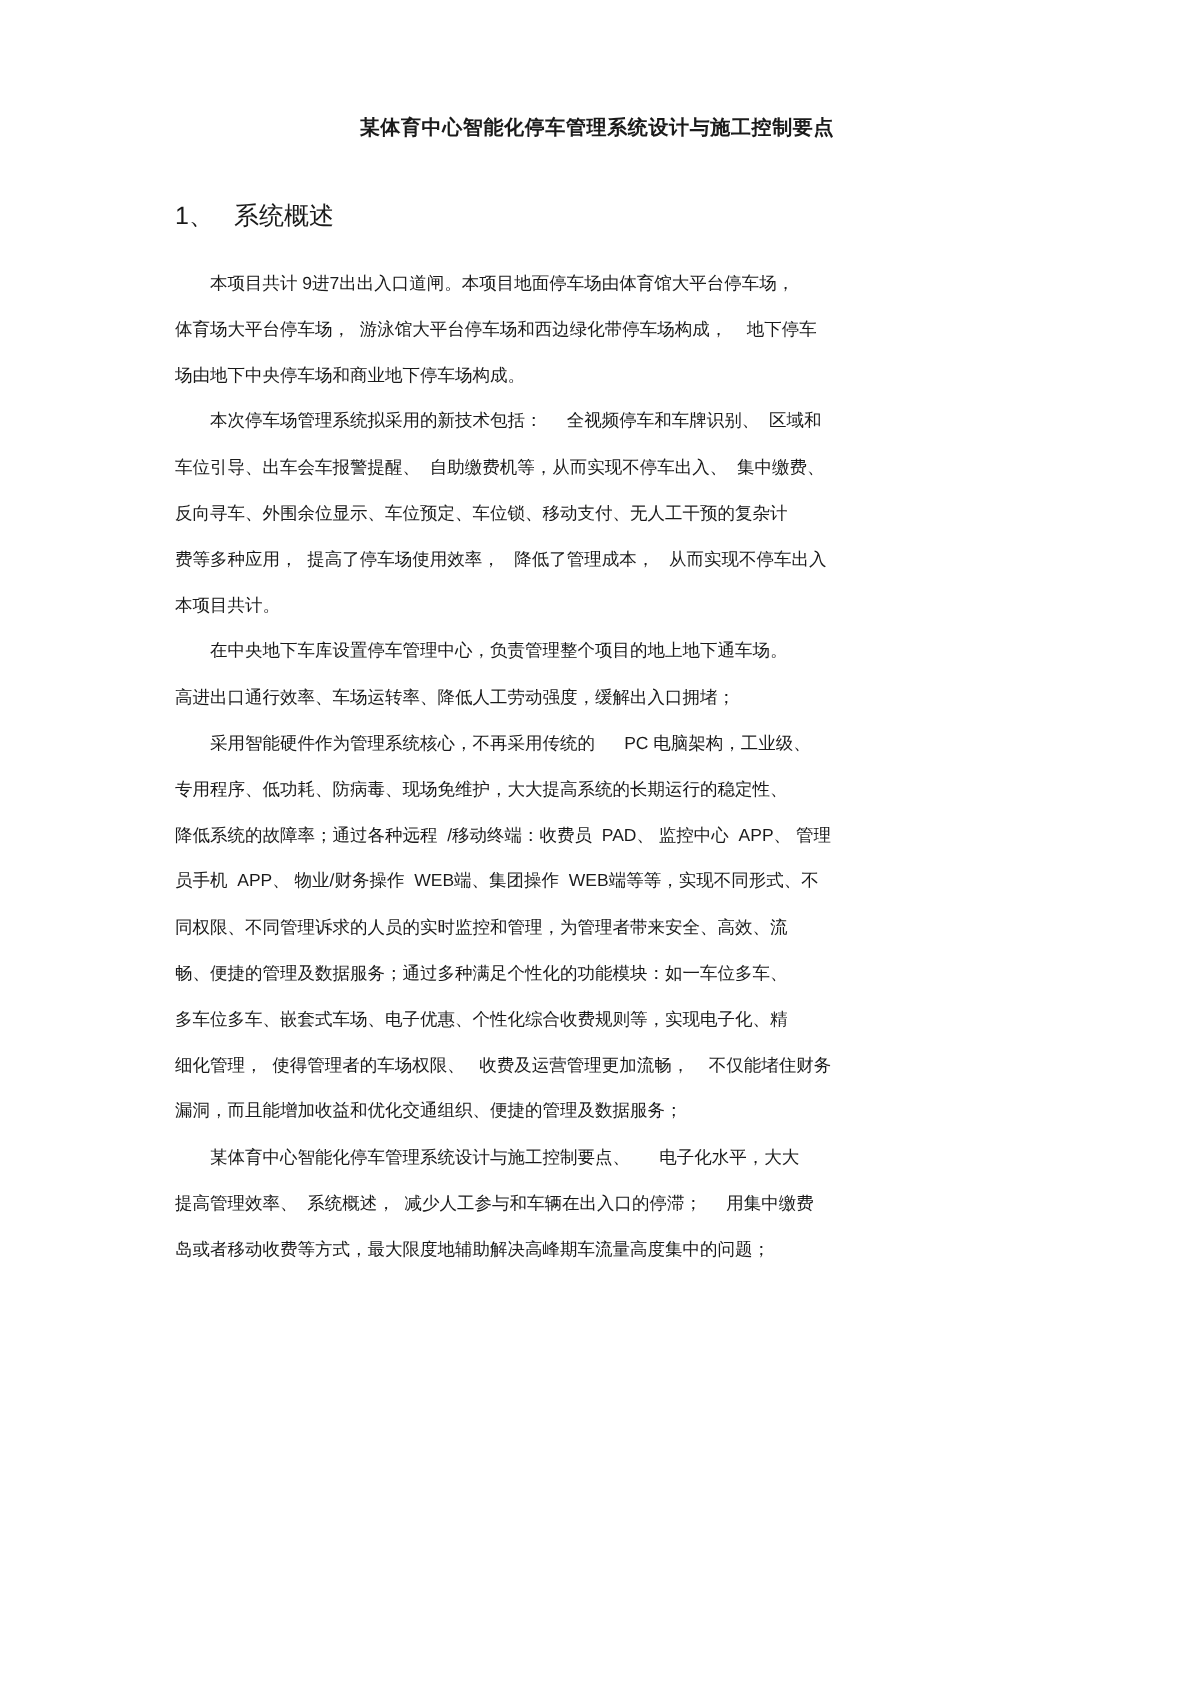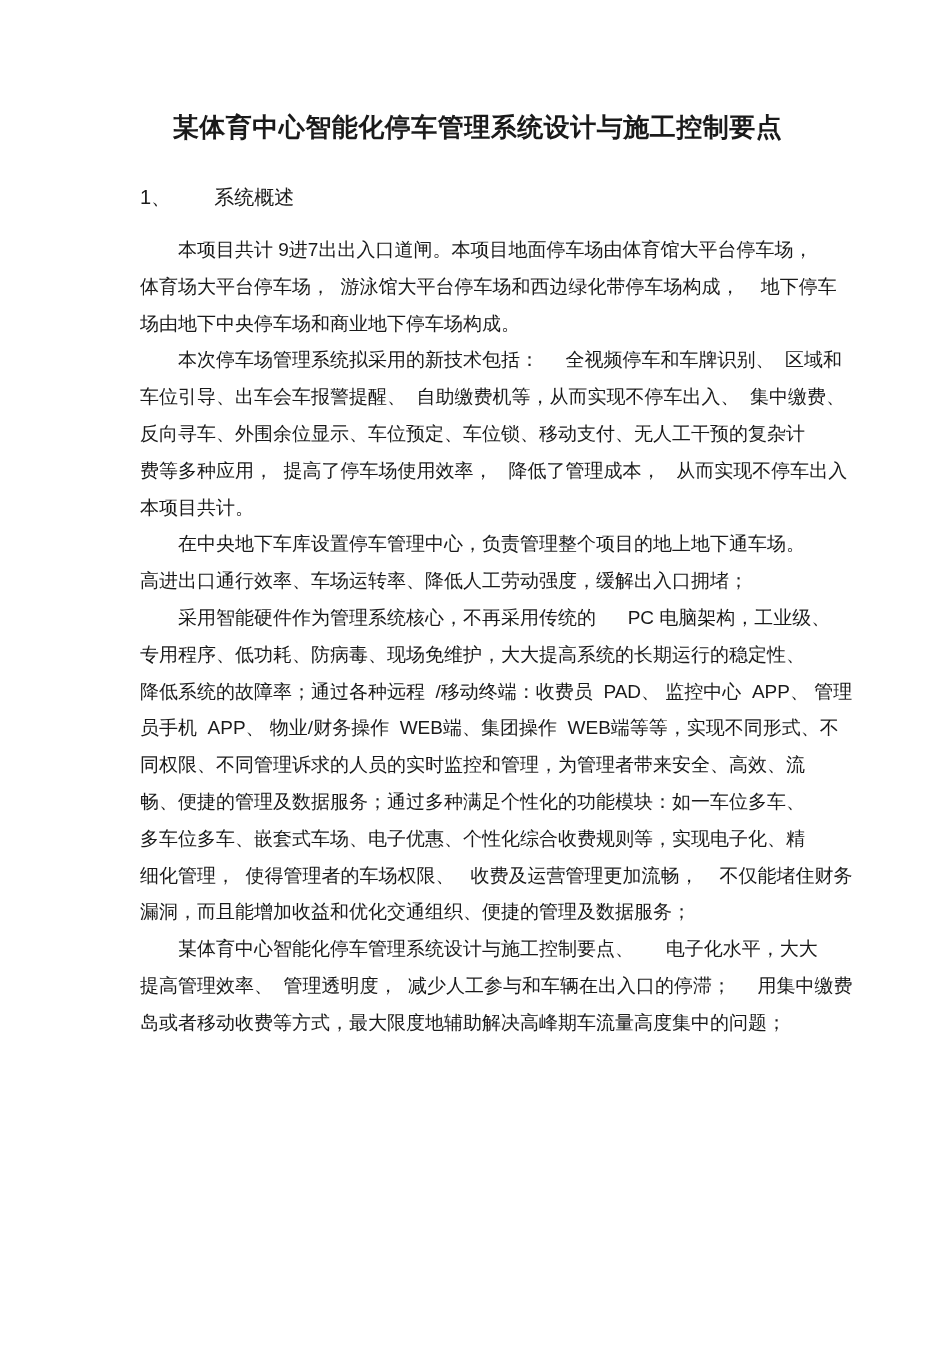--- a/index.html
+++ b/index.html
@@ -12,38 +12,38 @@
     color:#1a1a1a;
     overflow:hidden;
   }
   .content{
     position:absolute;
     left:140px;
     right:135px;
     top:0;
   }
   .doc-title{
-    margin-top:112px;
+    margin-top:88px;
     text-align:center;
-    font-size:26px;
+    font-size:16px;
     font-weight:700;
     line-height:30px;
     letter-spacing:0.5px;
     white-space:pre;
   }
   .section-heading{
     margin-top:40px;
     display:flex;
     font-size:20px;
     line-height:30px;
   }
-  .section-heading .heading-text{margin-left:43px;}
+  .section-heading .heading-text{margin-left:16px;}
   .doc-body{
     margin-top:20px;
-    font-size:19px;
+    font-size:14px;
     line-height:36.8px;
   }
   .line{
     white-space:pre;
   }
   .line.indent{
     text-indent:2em;
   }
 </style>
 </head>
@@ -87,19 +87,19 @@
         <div class="line">员手机  APP、 物业/财务操作  WEB端、集团操作  WEB端等等，实现不同形式、不</div>
         <div class="line">同权限、不同管理诉求的人员的实时监控和管理，为管理者带来安全、高效、流</div>
         <div class="line">畅、便捷的管理及数据服务；通过多种满足个性化的功能模块：如一车位多车、</div>
         <div class="line">多车位多车、嵌套式车场、电子优惠、个性化综合收费规则等，实现电子化、精</div>
         <div class="line">细化管理，  使得管理者的车场权限、   收费及运营管理更加流畅，    不仅能堵住财务</div>
         <div class="line">漏洞，而且能增加收益和优化交通组织、便捷的管理及数据服务；</div>
       </div>
 
       <div>
         <div class="line indent">某体育中心智能化停车管理系统设计与施工控制要点、      电子化水平，大大</div>
-        <div class="line">提高管理效率、  管理透明度，  减少人工参与和车辆在出入口的停滞；     用集中缴费</div>
+        <div class="line">提高管理效率、  系统概述，  减少人工参与和车辆在出入口的停滞；     用集中缴费</div>
         <div class="line">岛或者移动收费等方式，最大限度地辅助解决高峰期车流量高度集中的问题；</div>
       </div>
 
     </div>
   </div>
 </div>
 
 </body></html>

